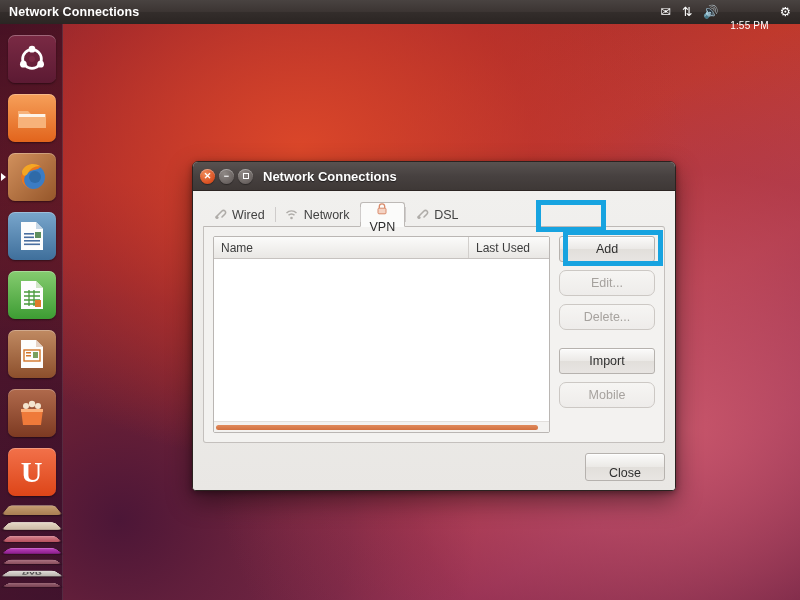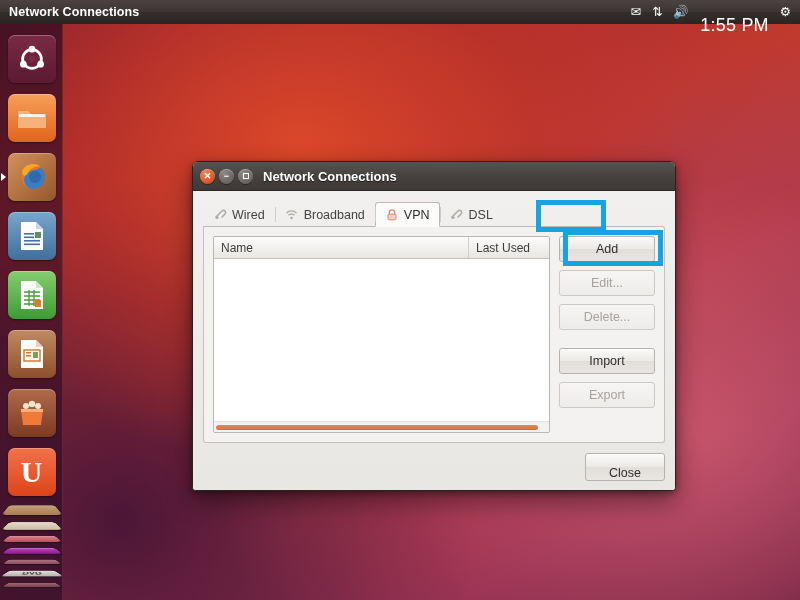--- a/index.html
+++ b/index.html
@@ -22,21 +22,21 @@
   
   #panel {
     position: absolute; top: 0; left: 0; width: 800px; height: 24px;
     background: linear-gradient(to bottom, #494341 0%, #3c3533 48%, #332d2b 52%, #2b2523 100%);
     display: flex; align-items: center; color: #ffffff;
     font-size: 12.5px; z-index: 40;
   }
   #panel .title { margin-left: 9px; font-weight: bold; letter-spacing: .1px; }
   #panel .tray { margin-left: auto; display: flex; align-items: center; gap: 11px; padding-right: 9px; }
   #panel .tray .glyph { display: flex; align-items: center; justify-content: center; line-height: 1; }
-  #panel .clock { font-size: 18px; letter-spacing: .2px; margin-top: 26px; }
+  #panel .clock { font-size: 10px; letter-spacing: .2px; margin-top: 26px; }
 
   
   #launcher {
     position: absolute; top: 24px; left: 0; width: 63px; height: 576px;
     background: linear-gradient(to bottom, rgba(44,10,32,0.72) 0%, rgba(48,12,36,0.60) 40%, rgba(52,14,40,0.72) 100%);
     border-right: 1px solid rgba(255,255,255,0.10);
     z-index: 35; padding-top: 5px;
   }
   .li-wrap { position: relative; width: 63px; height: 59px; display: flex; align-items: center; justify-content: center; }
   .li {
@@ -94,21 +94,21 @@
     display: flex; align-items: center; gap: 5px; height: 25px; padding: 0 9px;
     font-size: 12.5px; color: #3b3b3b; border: 1px solid transparent;
     border-radius: 3px 3px 0 0; position: relative; white-space: nowrap;
   }
   .tab:not(.sel) { color: #424242; }
   .tab + .tab::before {
     content: ""; position: absolute; left: -1px; top: 4px; bottom: 4px; width: 1px; background: #cfcccb;
   }
   .tab.sel {
     background: #fbfbfa; border: 1px solid #bdb9b6; border-bottom-color: #fbfbfa;
-    color: #2d2d2d; z-index: 3;
+    color: #2d2d2d; z-index: 3; flex-direction: column;
   }
   .tab .ticon { width: 14px; height: 12px; display: flex; align-items: center; justify-content: center; opacity: .55; }
   .tab.sel .ticon { opacity: 1; }
 
   #tabcontent {
     flex: 1; background: #f3f2f0; border: 1px solid #c4c0bd; border-top: 1px solid #bdb9b6;
     margin-top: -1px; border-radius: 0 3px 3px 3px; padding: 9px; display: flex; gap: 9px;
   }
 
   
@@ -130,21 +130,21 @@
 
   
   #btncol { width: 96px; display: flex; flex-direction: column; gap: 8px; padding-top: 0; }
   .gbtn {
     height: 26px; border: 1px solid #b6b2ae; border-radius: 3px; font-size: 12.5px;
     background: linear-gradient(to bottom, #fbfbfa 0%, #ebe9e6 50%, #e2dfdb 51%, #e8e5e2 100%);
     color: #2f2f2f; display: flex; align-items: center; justify-content: center;
     box-shadow: inset 0 1px 0 rgba(255,255,255,0.8); cursor: default;
   }
   .gbtn.disabled { color: #a6a29e; border-color: #ccc8c4;
-    background: linear-gradient(to bottom, #f6f5f3, #eeecea); box-shadow: none; }
+    background: linear-gradient(to bottom, #f6f5f3, #eeecea); box-shadow: none; border-radius: 7px; }
 
   #btnrow { height: 38px; display: flex; align-items: center; justify-content: flex-end; padding-top: 9px; }
   #btnrow .gbtn { width: 80px; height: 28px; align-items: flex-end; }
 
   
   .hl { position: absolute; border: 5px solid #17a3e0; z-index: 60; pointer-events: none; }
   #hl-vpn { left: 536px; top: 200px; width: 70px; height: 32px; }
   #hl-add { left: 563px; top: 230px; width: 100px; height: 36px; }
 </style>
 </head>
@@ -311,21 +311,21 @@
         </div>
 
         <div class="tab">
           <span class="ticon">
             <svg width="13" height="11" viewBox="0 0 13 11">
                 <path d="M1.5 4 a7 7 0 0 1 10 0" stroke="#7a7671" stroke-width="1.4" fill="none"></path>
                 <path d="M3.5 6.3 a4 4 0 0 1 6 0" stroke="#7a7671" stroke-width="1.4" fill="none"></path>
                 <circle cx="6.5" cy="9" r="1.3" fill="#7a7671"></circle>
               </svg>
           </span>
-          <span>Broadband</span>
+          <span>Network</span>
         </div>
 
 
         <div class="tab sel">
           <span class="ticon">
             <svg width="12" height="12" viewBox="0 0 12 12">
                 <path d="M3.3 5.2 V3.6 a2.7 2.7 0 0 1 5.4 0 V5.2" stroke="#d98a6a" stroke-width="1.3" fill="none"></path>
                 <rect x="2" y="5.2" width="8" height="5.6" rx="1" fill="#f4d3c4" stroke="#d98a6a" stroke-width="1"></rect>
               </svg>
           </span>
@@ -367,21 +367,21 @@
           <div class="gbtn disabled">
             <span>Edit...</span>
           </div>
           <div class="gbtn disabled">
             <span>Delete...</span>
           </div>
           <div class="gbtn" style="margin-top:10px;">
             <span>Import</span>
           </div>
           <div class="gbtn disabled">
-            <span>Export</span>
+            <span>Mobile</span>
           </div>
         </div>
       </div>
 
       <div id="btnrow">
         <div class="gbtn">
           <span>Close</span>
         </div>
       </div>
     </div>

